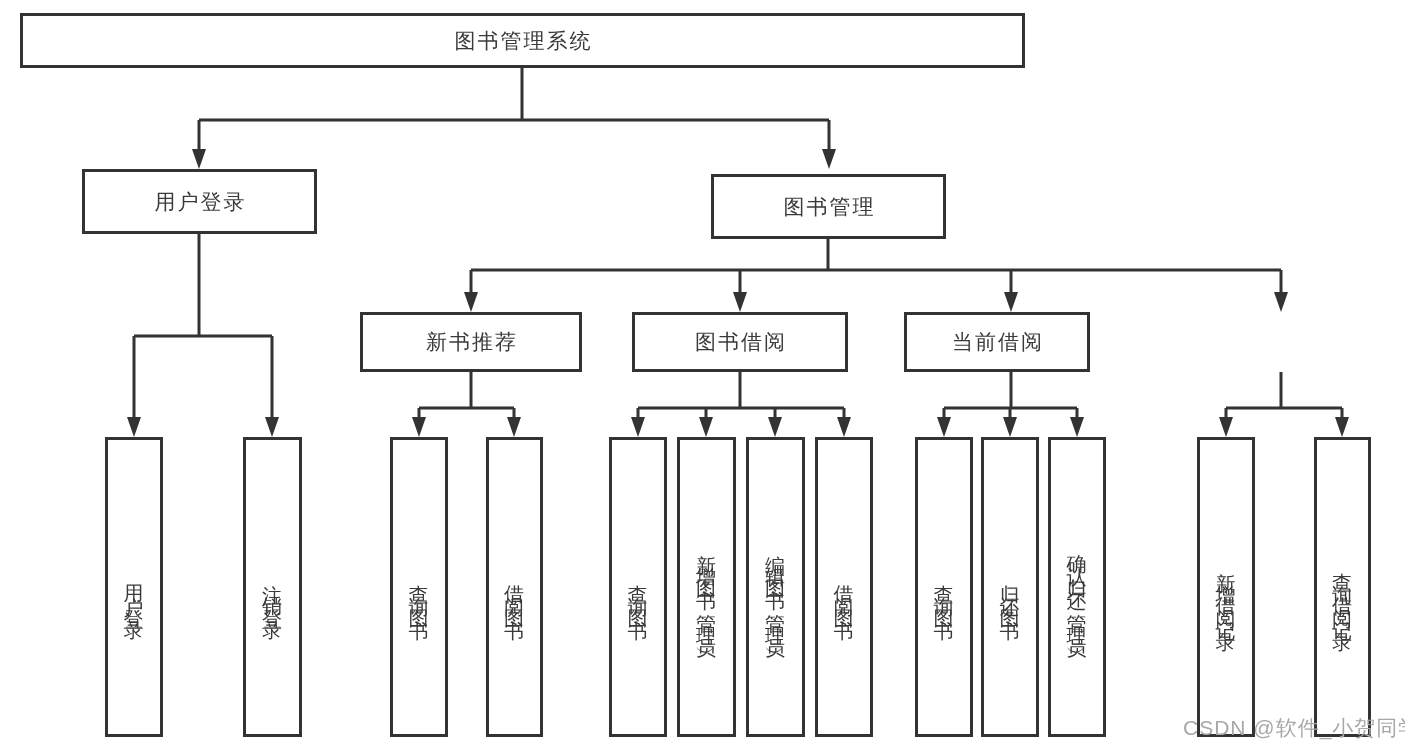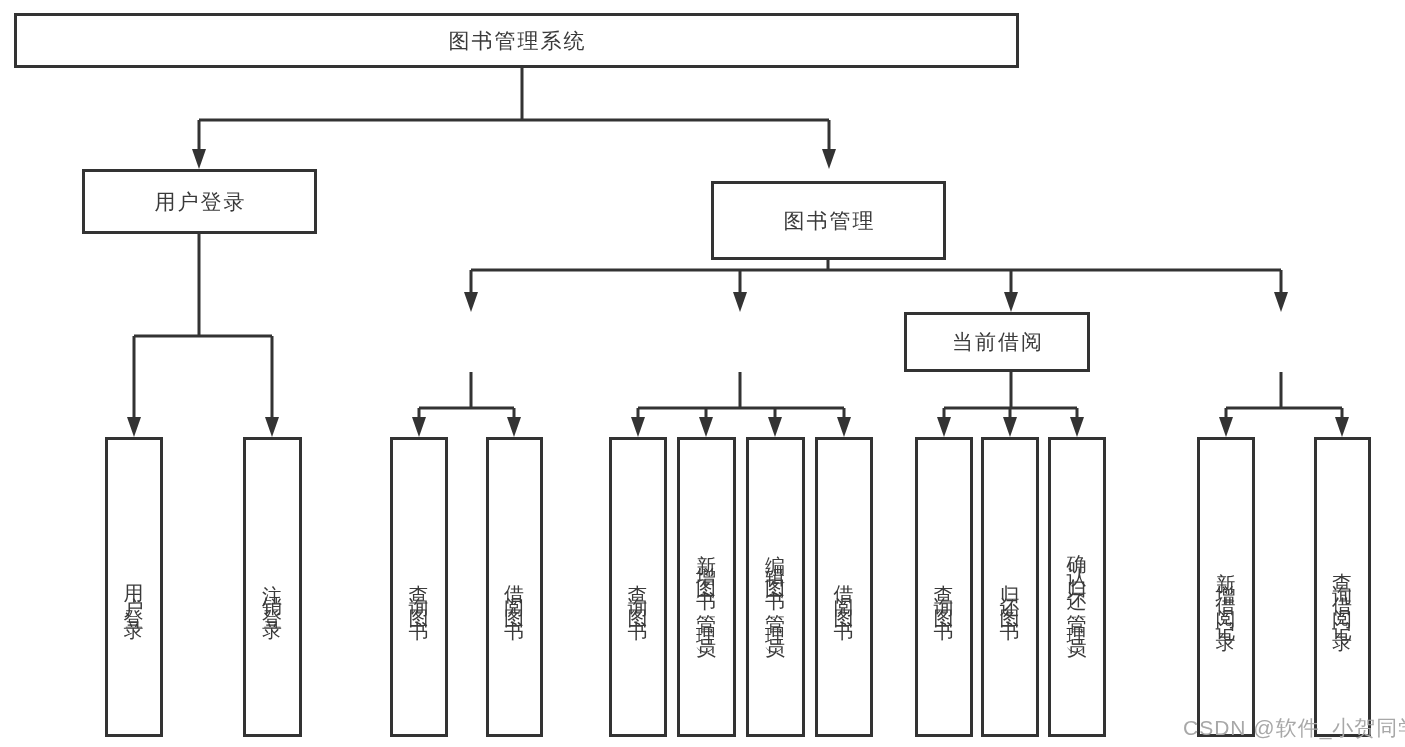--- a/index.html
+++ b/index.html
@@ -101,31 +101,37 @@
       <polygon points="768,417 782,417 775,437"></polygon>
       <polygon points="837,417 851,417 844,437"></polygon>
       <polygon points="937,417 951,417 944,437"></polygon>
       <polygon points="1003,417 1017,417 1010,437"></polygon>
       <polygon points="1070,417 1084,417 1077,437"></polygon>
       <polygon points="1219,417 1233,417 1226,437"></polygon>
       <polygon points="1335,417 1349,417 1342,437"></polygon>
     </g>
   </svg>
 
-  <div class="node h" style="left:14px;top:13px;width:1005px;height:55px">
+  <div class="node h" style="left:20px;top:13px;width:1005px;height:55px">
     <span>图书管理系统</span>
   </div>
 
   <div class="node h" style="left:82px;top:169px;width:235px;height:65px">
     <span>用户登录</span>
   </div>
-  <div class="node h" style="left:711px;top:181px;width:235px;height:79px">
+  <div class="node h" style="left:711px;top:174px;width:235px;height:65px">
     <span>图书管理</span>
   </div>
 
+  <div class="node h" style="left:360px;top:312px;width:222px;height:60px">
+    <span>新书推荐</span>
+  </div>
+  <div class="node h" style="left:632px;top:312px;width:216px;height:60px">
+    <span>图书借阅</span>
+  </div>
   <div class="node h" style="left:904px;top:312px;width:186px;height:60px">
     <span>当前借阅</span>
   </div>
 
   <div class="node v" style="left:105px;top:437px;width:58px;height:300px">
     <span>用户登录</span>
   </div>
   <div class="node v" style="left:243px;top:437px;width:59px;height:300px">
     <span>注销登录</span>
   </div>

